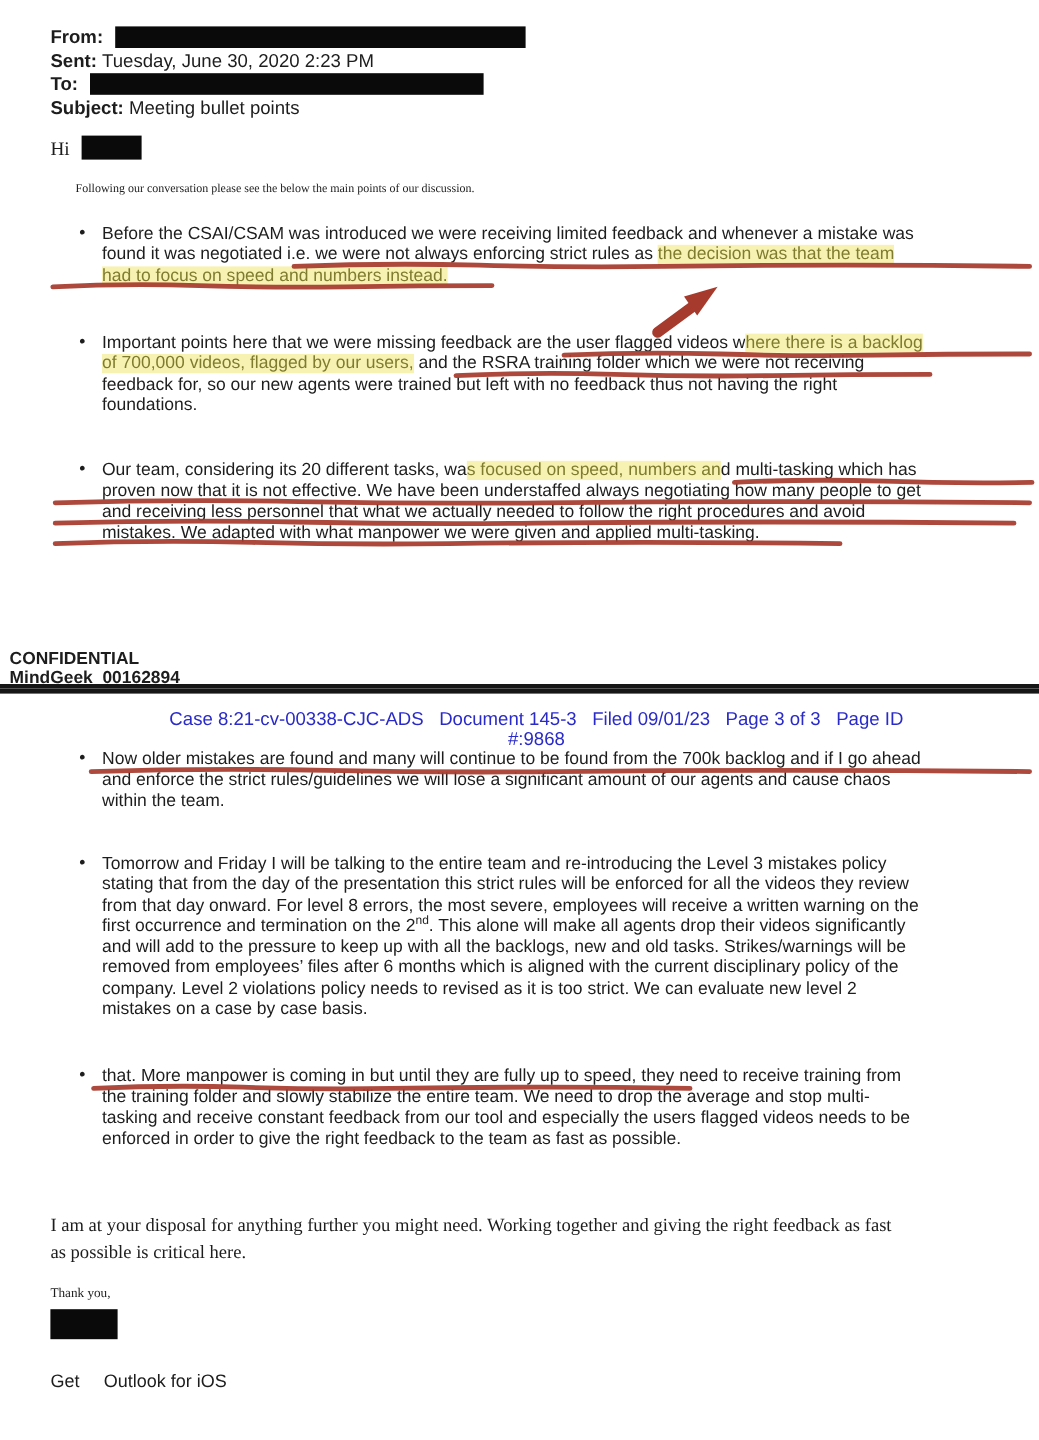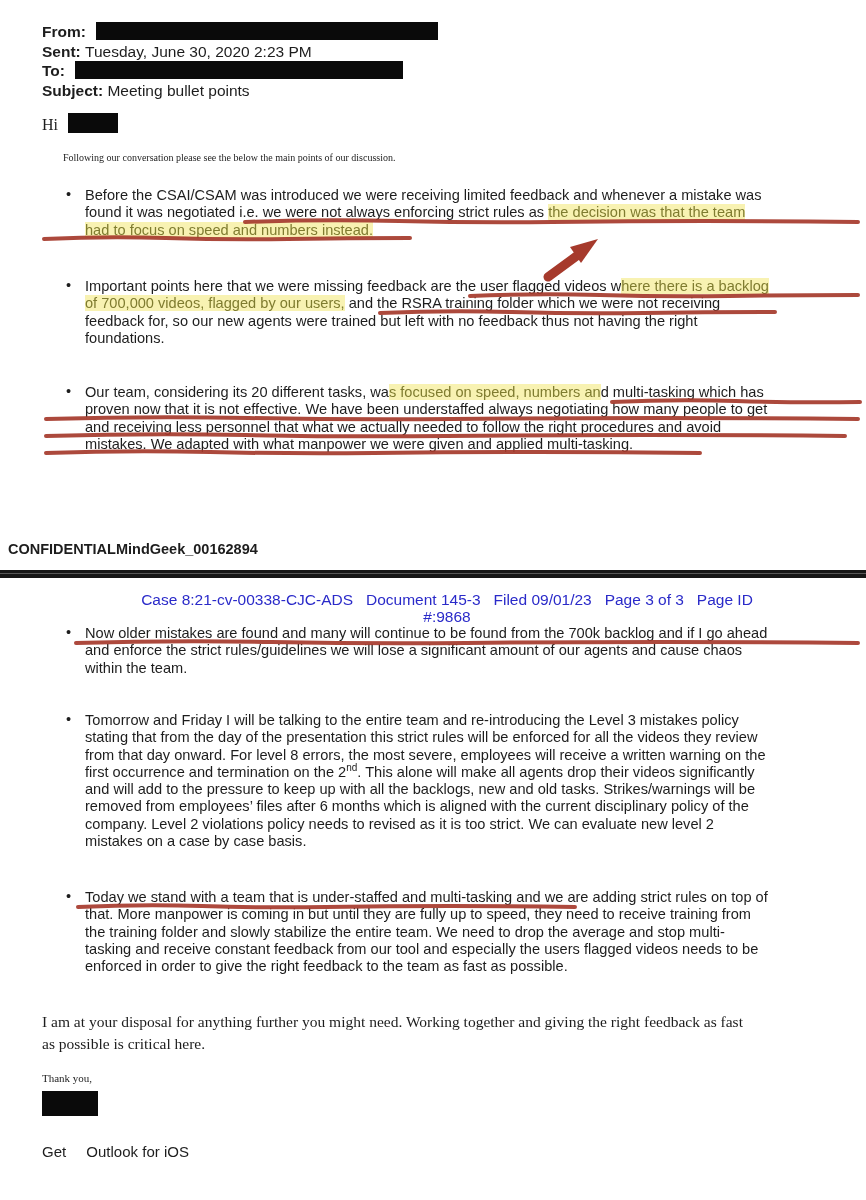--- a/index.html
+++ b/index.html
@@ -18,22 +18,22 @@
 
   
   .bullet{position:absolute;left:85px;width:782px;font-size:14.6px;line-height:17.3px;}
   .bullet::before{content:"\2022";position:absolute;left:-19px;top:-1px;}
   .line{white-space:pre;}
   .hl{background:#f8f2b2;color:#7f7c30;}
   .hl-ext{}
   sup{font-size:10px;line-height:0;}
 
   
-  .confrow{position:absolute;left:8px;top:541px;width:850px;display:flex;justify-content:flex-start;
-           font-weight:bold;font-size:14.5px;}
+  .confrow{position:absolute;left:8px;top:541px;width:850px;display:flex;justify-content:center;
+           font-weight:bold;font-size:14.5px;flex-direction:column;}
 
   
   .divider{position:absolute;left:0;top:570px;width:866px;height:8px;
            background:linear-gradient(#161616 0 3px,#575757 3px 4px,#161616 4px 8px);}
 
   
   .caption{position:absolute;left:0;top:591px;width:866px;text-align:center;color:#2a2ac9;
            font-size:15.5px;line-height:17px;}
   .caption div{white-space:pre;padding-left:28px;}
 
@@ -92,21 +92,20 @@
         <div class="line"><span>Tomorrow and Friday I will be talking to the entire team and re-introducing the Level 3 mistakes policy</span></div>
         <div class="line"><span>stating that from the day of the presentation this strict rules will be enforced for all the videos they review</span></div>
         <div class="line"><span>from that day onward. For level 8 errors, the most severe, employees will receive a written warning on the</span></div>
         <div class="line"><span>first occurrence and termination on the 2</span><sup>nd</sup><span>. This alone will make all agents drop their videos significantly</span></div>
         <div class="line"><span>and will add to the pressure to keep up with all the backlogs, new and old tasks. Strikes/warnings will be</span></div>
         <div class="line"><span>removed from employees’ files after 6 months which is aligned with the current disciplinary policy of the</span></div>
         <div class="line"><span>company. Level 2 violations policy needs to revised as it is too strict. We can evaluate new level 2</span></div>
         <div class="line"><span>mistakes on a case by case basis.</span></div>
       </div>
       <div class="bullet" style="top: 889px;">
-        <div class="line"><span>Today we stand with a team that is under-staffed and multi-tasking and we are adding strict rules on top of</span></div>
         <div class="line"><span>that. More manpower is coming in but until they are fully up to speed, they need to receive training from</span></div>
         <div class="line"><span>the training folder and slowly stabilize the entire team. We need to drop the average and stop multi-</span></div>
         <div class="line"><span>tasking and receive constant feedback from our tool and especially the users flagged videos needs to be</span></div>
         <div class="line"><span>enforced in order to give the right feedback to the team as fast as possible.</span></div>
       </div>
     </div>
 
   <div class="confrow">
     <span>CONFIDENTIAL</span>
     <span>MindGeek_00162894</span>

